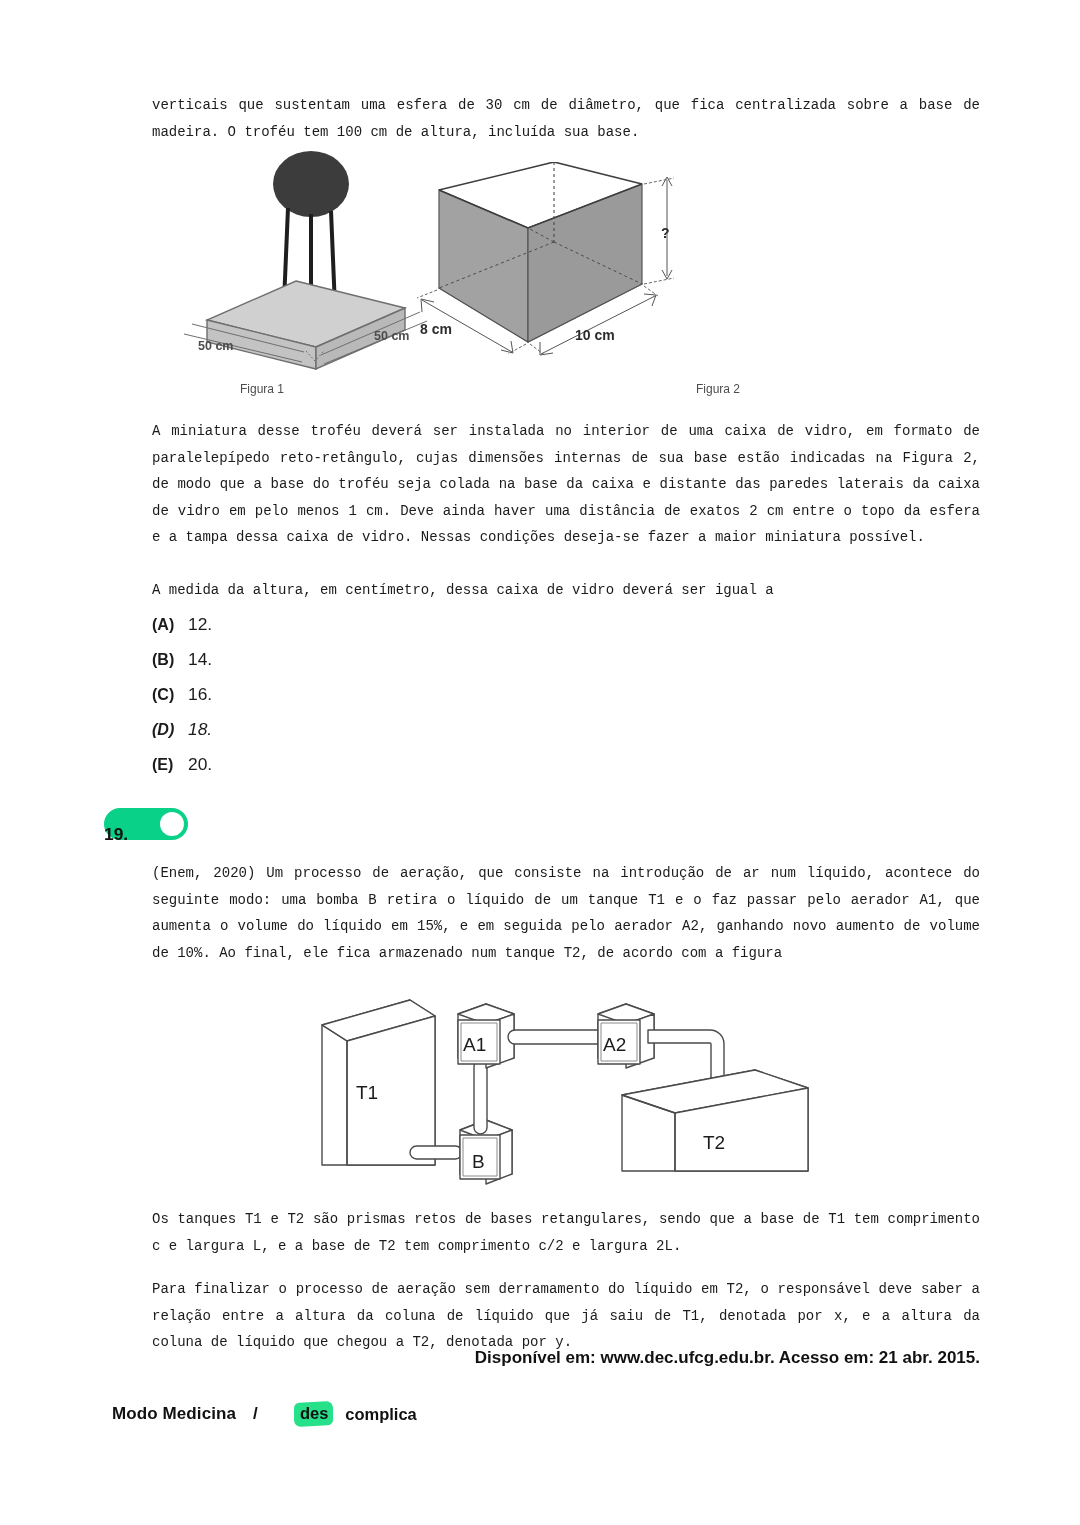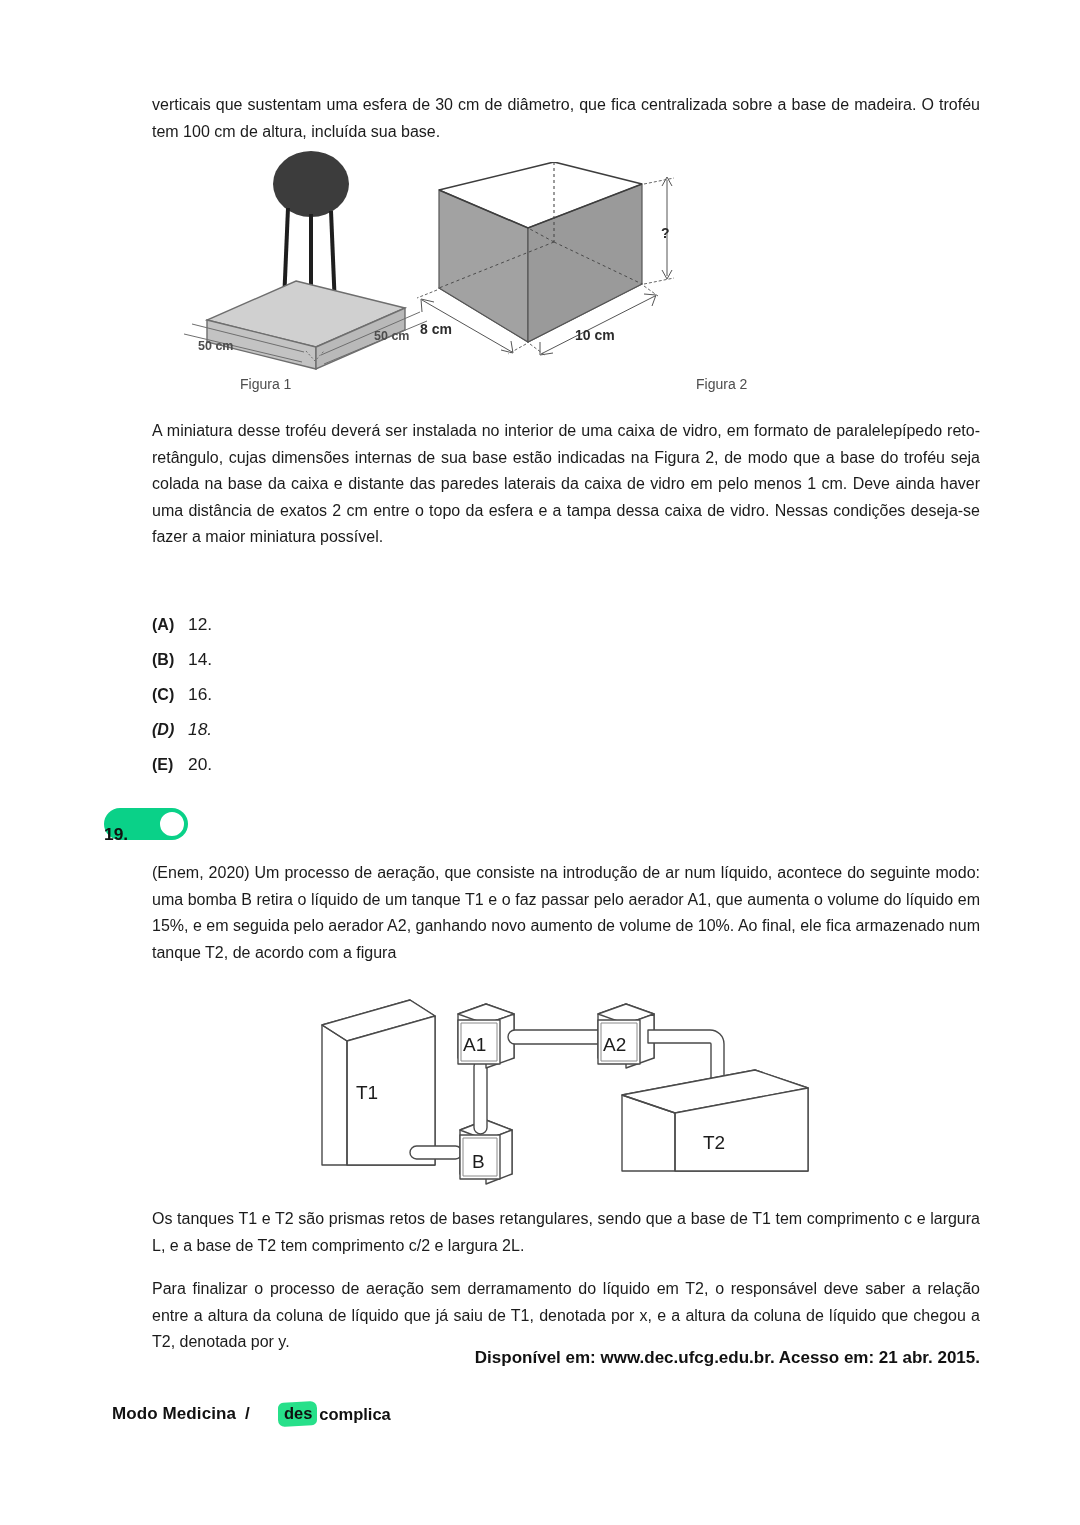--- a/index.html
+++ b/index.html
@@ -19,40 +19,42 @@
     position: absolute;
     inset: 0;
     padding: 0;
   }
 
   
   .para {
     position: absolute;
     left: 152px;
     width: 828px;
-    font-size: 16px;
+    font-size: 14px;
     line-height: 26.5px;
     text-align: justify;
     color: #1b1b1b;
+    font-family: Liberation Mono, monospace;
   }
   .para.noj { text-align: left; }
 
   
   .figrow {
     position: absolute;
     left: 152px;
     top: 148px;
     width: 828px;
     height: 252px;
   }
   .fig-caption {
     position: absolute;
-    font-size: 14px;
+    font-size: 12px;
     color: #4d4d4d;
     font-family: "Liberation Sans", sans-serif;
+    margin-top: 6px;
   }
 
   
   .opt {
     position: absolute;
     left: 152px;
     width: 500px;
     font-size: 17.4px;
     line-height: 22px;
     color: #1b1b1b;
@@ -116,21 +118,21 @@
     text-align: right;
   }
 
   
   .footer {
     position: absolute;
     left: 112px;
     top: 1400px;
     display: flex;
     align-items: center;
-    gap: 0px;
+    gap: 8px;
     text-align: center;
   }
   .footer .mm {
     font-size: 17px;
     font-weight: bold;
     color: #111;
     letter-spacing: .1px;
   }
   .footer .slash {
     font-size: 17px;
@@ -157,21 +159,21 @@
     padding: 3px 5px 4px 6px;
     border-radius: 5px 7px 5px 7px;
     transform: skewY(-3.2deg);
     line-height: 1;
   }
   .logo .chip span { transform: skewY(3.2deg); display:inline-block; }
   .logo .rest {
     font-size: 16.5px;
     font-weight: bold;
     color: #101010;
-    margin-left: 2px;
+    margin-left: 12px;
     line-height: 1;
   }
 </style>
 </head>
 <body>
 
 <div class="page">
 
   <div class="para" style="top:92px;">verticais que sustentam uma esfera de 30 cm de diâmetro, que fica centralizada sobre a base de madeira. O troféu tem 100 cm de altura, incluída sua base.</div>
 
@@ -238,20 +240,21 @@
       <path d="M128 180 L128 193 L141 191" stroke="#555" stroke-width="1" fill="none"></path>
       <path d="M232 132 L244 133 L240 144" stroke="#555" stroke-width="1" fill="none"></path>
       <text x="163" y="178" font-size="14" fill="#2c2c2c" font-weight="bold" font-family="Liberation Sans, sans-serif">10 cm</text>
     </svg>
 
     <div class="fig-caption" style="left:544px;top:228px;">Figura 2</div>
   </div>
 
   <div class="para" style="top:418px;">A miniatura desse troféu deverá ser instalada no interior de uma caixa de vidro, em formato de paralelepípedo reto-retângulo, cujas dimensões internas de sua base estão indicadas na Figura 2, de modo que a base do troféu seja colada na base da caixa e distante das paredes laterais da caixa de vidro em pelo menos 1 cm. Deve ainda haver uma distância de exatos 2 cm entre o topo da esfera e a tampa dessa caixa de vidro. Nessas condições deseja-se fazer a maior miniatura possível.</div>
 
+  <div class="para noj" style="top:577px;">A medida da altura, em centímetro, dessa caixa de vidro deverá ser igual a</div>
 
   <div class="opt" style="top:613px;">
     <span class="letter">(A)</span><span>12.</span>
   </div>
   <div class="opt" style="top:648px;">
     <span class="letter">(B)</span><span>14.</span>
   </div>
   <div class="opt" style="top:683px;">
     <span class="letter">(C)</span><span>16.</span>
   </div>

